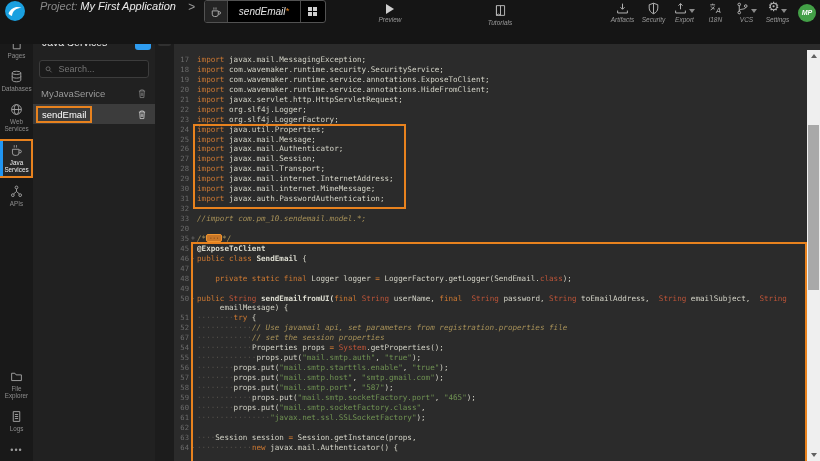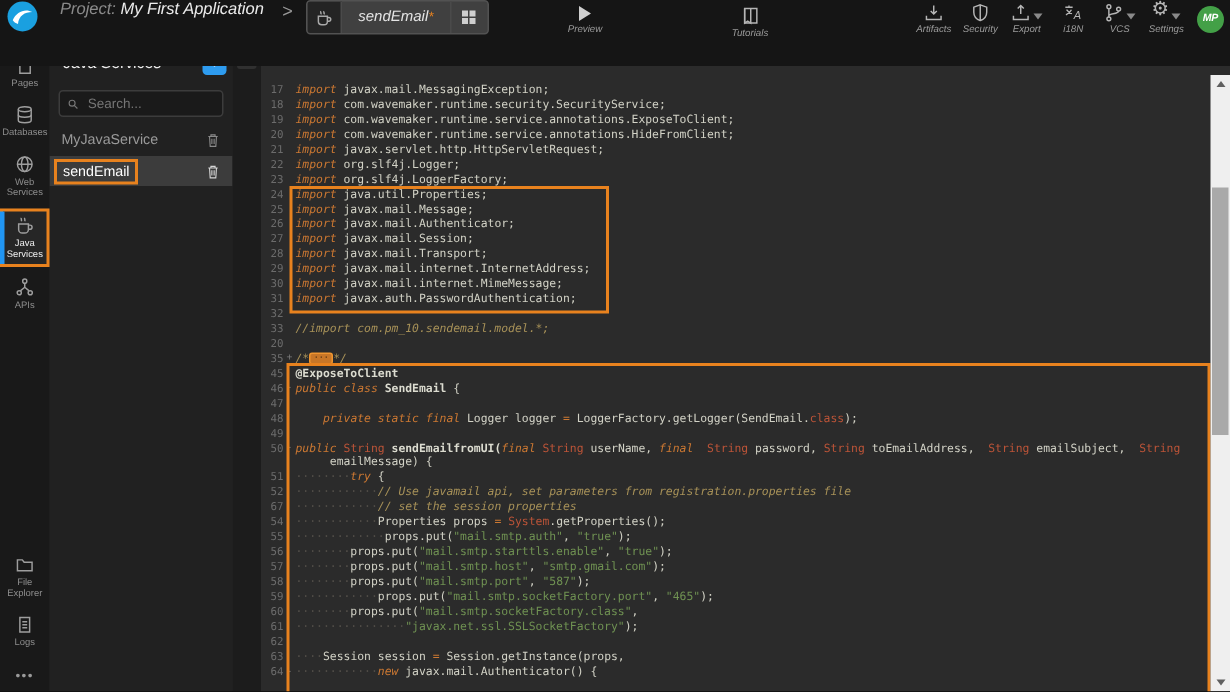--- a/index.html
+++ b/index.html
@@ -7,21 +7,21 @@
        font-family:"Liberation Sans",sans-serif;-webkit-font-smoothing:antialiased;}
   svg{display:block}
   
   .header{position:absolute;left:0;top:0;width:820px;height:44px;background:#151515;z-index:6;
           display:flex;align-items:flex-start;font-style:italic;}
   .logo{margin-left:4px;width:22px;height:22px;flex:none;}
   .project{margin-left:14px;font-size:11px;white-space:nowrap;}
   .project .plabel{color:#8a8a8a;}
   .project .pname{color:#ececec;}
   .crumb-ch{color:#9a9a9a;font-size:12px;margin:0 9px 0 12px;}
-  .tab{width:120px;height:21px;background:#404040;border:1px solid #525252;border-radius:3px;
+  .tab{width:120px;height:21px;background:#000000;border:1px solid #525252;border-radius:3px;
        display:flex;align-items:center;overflow:hidden;}
   .tab-coffee{width:22px;height:100%;background:#242424;border-right:1px solid #4a4a4a;
               display:flex;align-items:center;justify-content:center;flex:none;}
   .tab-name{flex:1;text-align:center;font-size:10px;color:#e4e4e4;white-space:nowrap;}
   .tab-dirty{color:#e8821e;font-size:9px;vertical-align:top;}
   .tab-grid{width:24px;height:100%;border-left:1px solid #4a4a4a;display:flex;align-items:center;justify-content:center;flex:none;}
   .gridicon{width:9px;height:9px;display:grid;grid-template-columns:4px 4px;grid-template-rows:4px 4px;gap:1px;}
   .gridicon i{background:#cfcfcf;}
   .hmini{position:absolute;top:4px;display:flex;flex-direction:column;align-items:center;width:44px;}
   .hmini .lbl{font-size:6.5px;color:#9a9a9a;margin-top:2px;white-space:nowrap;}
@@ -65,21 +65,21 @@
   .svc-row .trash{margin-left:auto;cursor:pointer;}
   
   .editor{position:absolute;left:174px;top:28px;right:0;bottom:0;background:#2b2b2b;}
   .etoolbar{position:absolute;top:3px;right:17px;display:flex;gap:9px;align-items:center;z-index:3;}
   .code{position:absolute;left:0;top:24px;right:13px;bottom:0;overflow:hidden;padding-top:3px;
         font-family:"DejaVu Sans Mono",monospace;font-size:7.6px;}
   .crow{height:9.95px;line-height:9.95px;display:flex;white-space:pre;justify-content:center;}
   .ln{width:15px;text-align:right;color:#6b6b6b;flex:none;font-size:7.2px;}
   .fm{width:8px;text-align:center;color:#7a7a7a;flex:none;font-size:6.5px;}
   .cl{flex:1;white-space:pre;color:#d2d2c6;}
-  .s-kw{color:#cc7832;font-style:italic;}
+  .s-kw{color:#cc7832;}
   .s-typ{color:#bc5438;}
   .s-str{color:#6f9152;}
   .s-com{color:#a79158;font-style:italic;}
   .s-ws{color:#54504a;}
   .s-bold{color:#dcdcd0;font-weight:bold;}
   .s-ann{color:#dcdcd0;font-weight:bold;}
   .s-fold{display:inline-block;background:#c87627;border:1px solid #ef9530;color:#332211;
           font-size:5.5px;line-height:6.5px;padding:0 2px;border-radius:2px;vertical-align:1px;}
   .obox{position:absolute;border:2px solid #e8821e;z-index:2;pointer-events:none;}
   .box-imports{left:19px;top:96px;width:209px;height:81px;}

